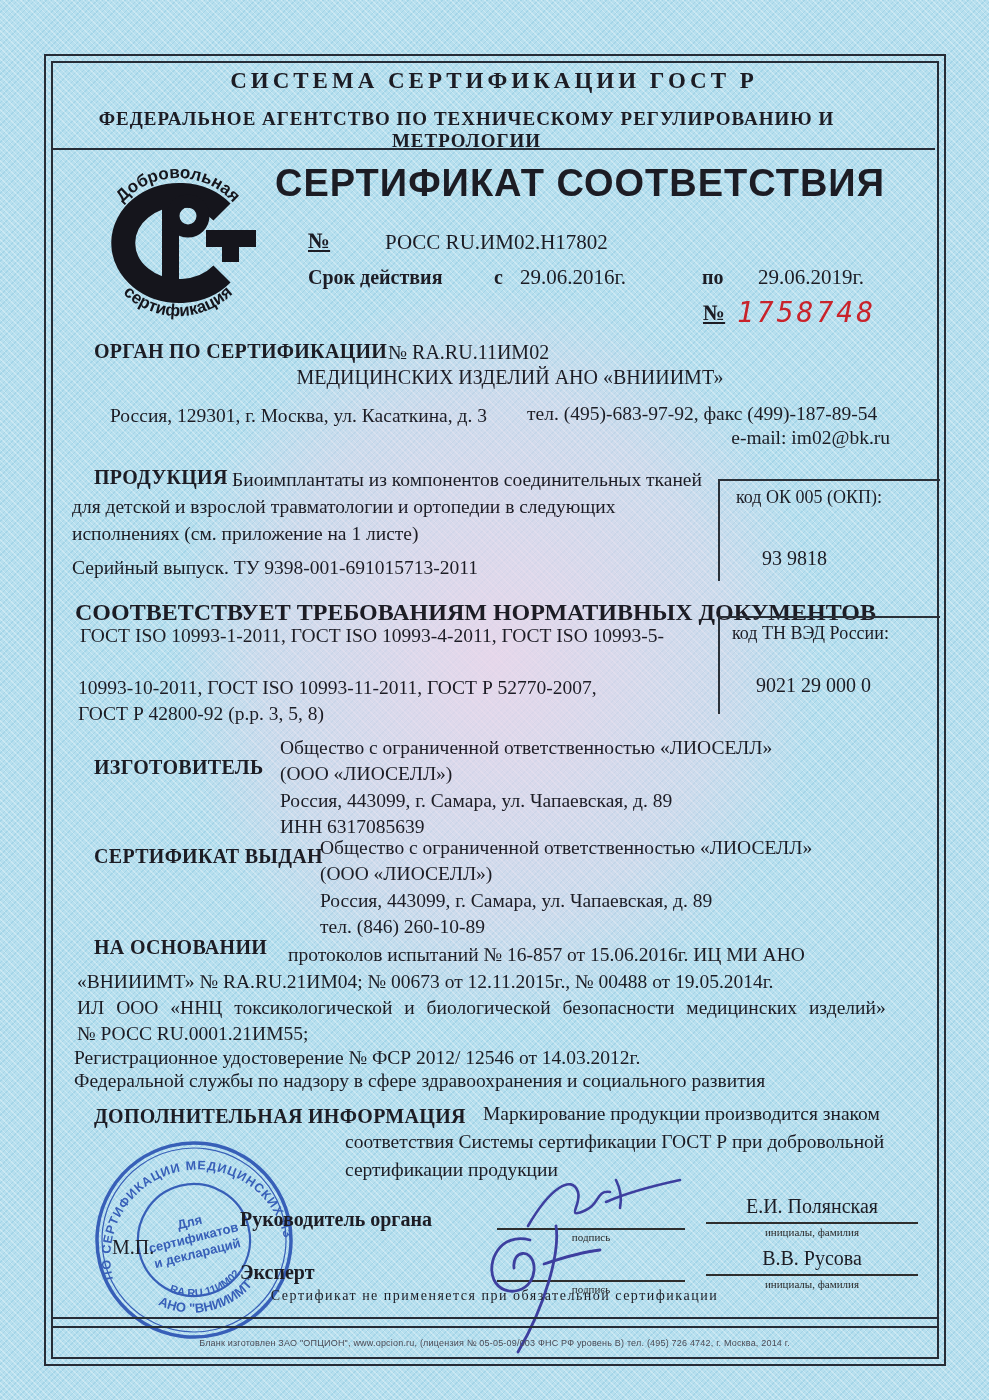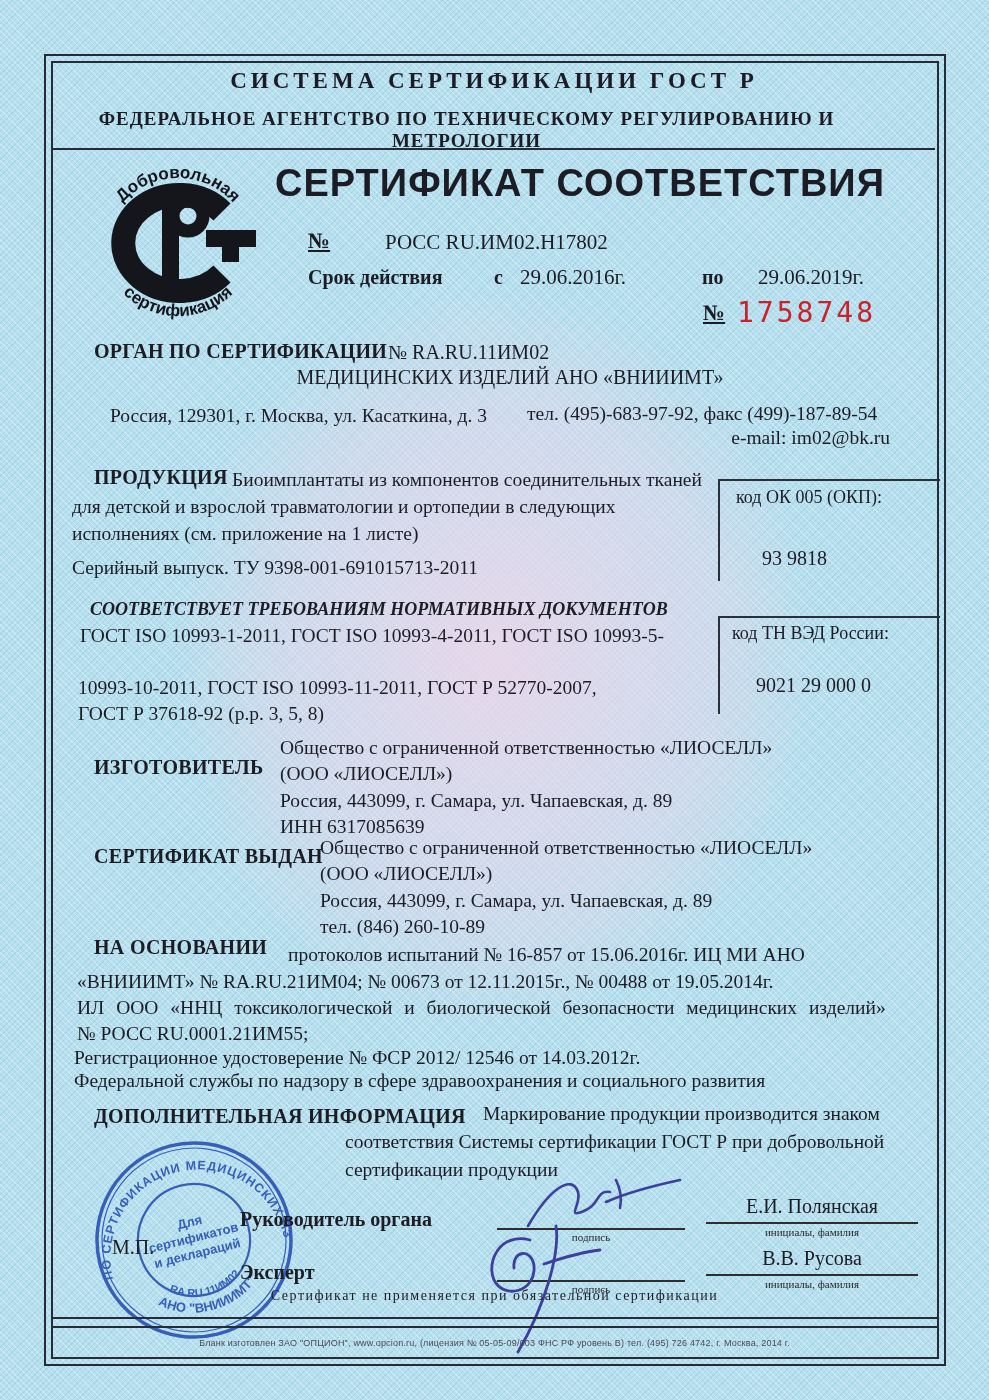--- a/index.html
+++ b/index.html
@@ -20,21 +20,21 @@
   .hdr1{font-size:23px;letter-spacing:4px;}
   .hdr2{font-size:19px;letter-spacing:1px;}
   .doc-title{font-size:38px;letter-spacing:1px;}
   .fs19{font-size:19.5px;}
   .fs20{font-size:20px;}
   .fs21{font-size:21px;}
   .heading{font-size:20px;font-weight:bold;letter-spacing:0.3px;margin-left:19px;}
   .code-box{position:absolute;border-top:2px solid #2a3038;border-left:2px solid #2a3038;}
   .caption{font-size:11px;color:#2a2a2a;text-align:center;font-family:"Liberation Serif",serif;}
   .sig-line{border-bottom:2px solid #2e2e2e;}
-  .red-serial{color:#c8232b;font-family:"DejaVu Sans Mono",monospace;font-size:28px;letter-spacing:3px;}
+  .red-serial{color:#c8232b;font-family:"DejaVu Sans Mono",monospace;font-size:28px;letter-spacing:3px;font-style:italic;}
   .stamp-svg{opacity:0.92;transform:rotate(-14deg);}
   .note{font-size:14px;letter-spacing:1.5px;text-align:center;width:989px;}
   .fineprint{font-size:9px;color:#4a4a55;text-align:center;width:989px;font-family:"Liberation Sans",sans-serif;letter-spacing:0.2px;}
 </style>
 </head>
 <body>
 
 <div class="page">
 
   <div class="frame">
@@ -91,24 +91,24 @@
   <div class="abs serif fs19" style="left:72px;top:496px;">для детской  и взрослой травматологии и ортопедии в следующих</div>
   <div class="abs serif fs19" style="left:232px;top:469px;">Биоимплантаты из компонентов соединительных тканей</div>
   <div class="abs serif fs19" style="left:72px;top:523px;">исполнениях (см. приложение на 1 листе)</div>
   <div class="abs serif fs19" style="left:72px;top:557px;">Серийный выпуск.  ТУ 9398-001-691015713-2011</div>
 
   <div class="code-box" style="left:718px;top:479px;width:220px;height:100px;">
     <div class="abs serif" style="left:16px;top:6px;font-size:18px;">код ОК 005 (ОКП):</div>
     <div class="abs serif fs20" style="left:42px;top:66px;">93 9818</div>
   </div>
 
-  <div class="abs serif b" style="left:90px;top:599px;font-size:18px;font-style:italic;">СООТВЕТСТВУЕТ ТРЕБОВАНИЯМ НОРМАТИВНЫХ ДОКУМЕНТОВ</div>
+  <div class="abs serif b" style="left:75px;top:599px;font-size:24px;">СООТВЕТСТВУЕТ ТРЕБОВАНИЯМ НОРМАТИВНЫХ ДОКУМЕНТОВ</div>
   <div class="abs serif fs19" style="left:80px;top:625px;">ГОСТ ISO 10993-1-2011, ГОСТ ISO 10993-4-2011,  ГОСТ ISO 10993-5-</div>
   <div class="abs serif fs19" style="left:78px;top:677px;">10993-10-2011, ГОСТ ISO 10993-11-2011,  ГОСТ Р 52770-2007,</div>
-  <div class="abs serif fs19" style="left:78px;top:703px;">ГОСТ Р 37618-92 (р.р. 3, 5, 8)</div>
+  <div class="abs serif fs19" style="left:78px;top:703px;">ГОСТ Р 42800-92 (р.р. 3, 5, 8)</div>
 
   <div class="code-box" style="left:718px;top:616px;width:220px;height:96px;">
     <div class="abs serif" style="left:12px;top:5px;font-size:18px;">код ТН ВЭД России:</div>
     <div class="abs serif fs20" style="left:36px;top:56px;">9021 29 000 0</div>
   </div>
 
   <div class="abs serif heading" style="left:75px;top:756px;">ИЗГОТОВИТЕЛЬ</div>
   <div class="abs serif fs19" style="left:280px;top:737px;">Общество с ограниченной ответственностью «ЛИОСЕЛЛ»</div>
   <div class="abs serif fs19" style="left:280px;top:763px;">(ООО «ЛИОСЕЛЛ»)</div>
   <div class="abs serif fs19" style="left:280px;top:790px;">Россия, 443099, г. Самара, ул. Чапаевская, д. 89</div>

